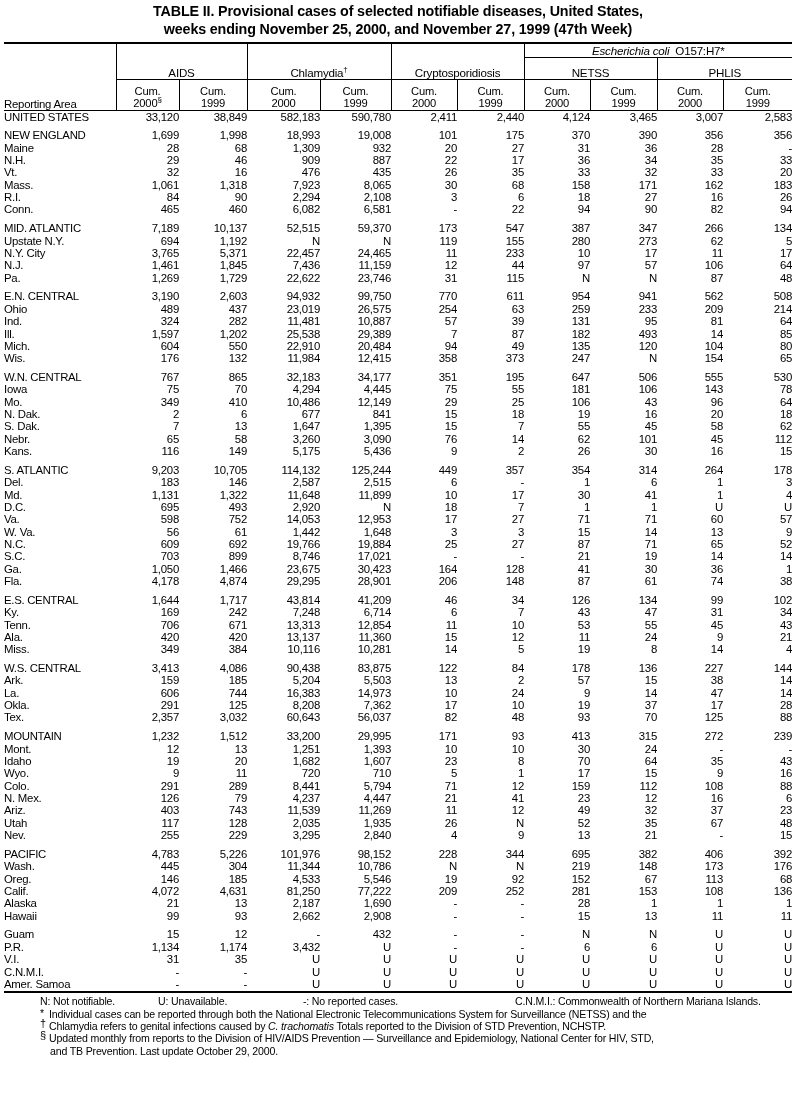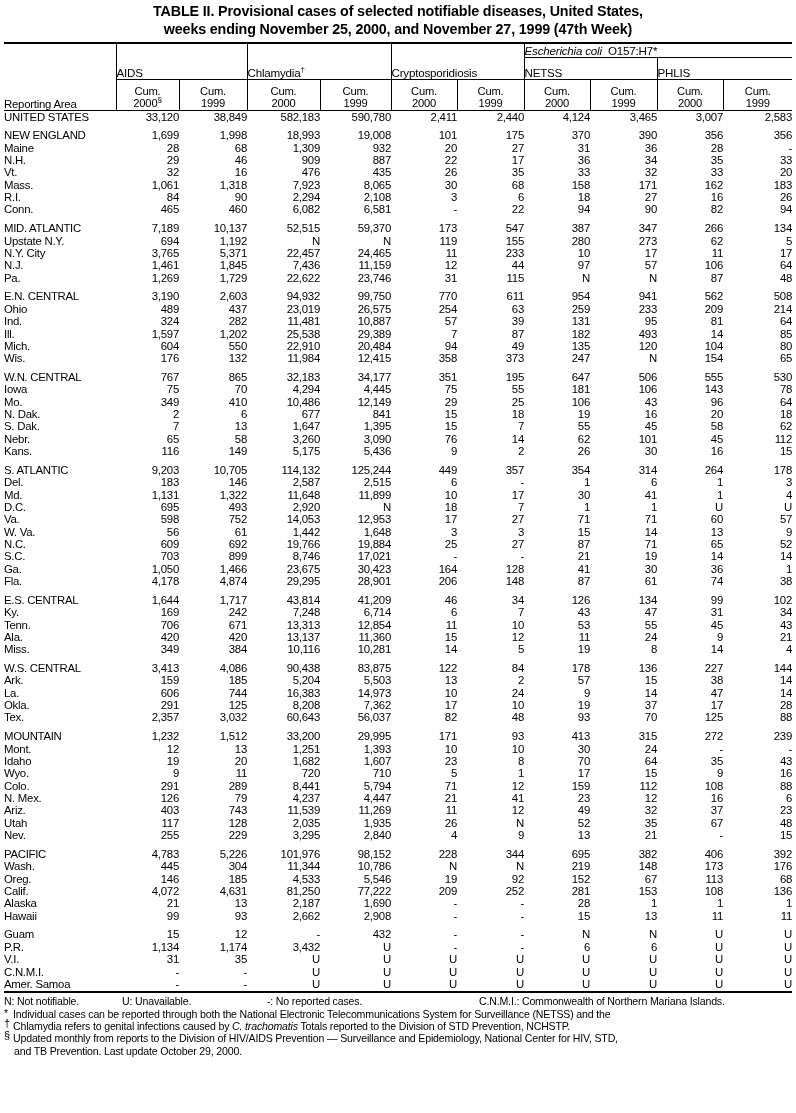--- a/index.html
+++ b/index.html
@@ -42,20 +42,21 @@
   }
   table.main td, table.main th {
     padding: 0;
     margin: 0;
     font-weight: normal;
     vertical-align: bottom;
   }
 
   
   .hdr-group {
+    text-align: center;
     font-weight: bold;
     font-size: 11.6px;
     letter-spacing: -0.2px;
     padding-bottom: 1px;
   }
   .hdr-sub {
     text-align: center;
     font-weight: bold;
     font-size: 11.2px;
     line-height: 11.6px;
@@ -107,20 +108,21 @@
   .foot-rule {
     border-top: 2.6px solid #000;
     margin-top: 1px;
     width: 788px;
   }
   .footnotes {
     font-size: 10.6px;
     line-height: 12.4px;
     letter-spacing: -0.18px;
     padding-top: 2px;
+    margin-left: 36px;
   }
   .fn-row {
     display: block;
     white-space: nowrap;
   }
   .fn-legend span.seg { display: inline-block; }
   .fn-item {
     display: block;
     position: relative;
     padding-left: 9px;

